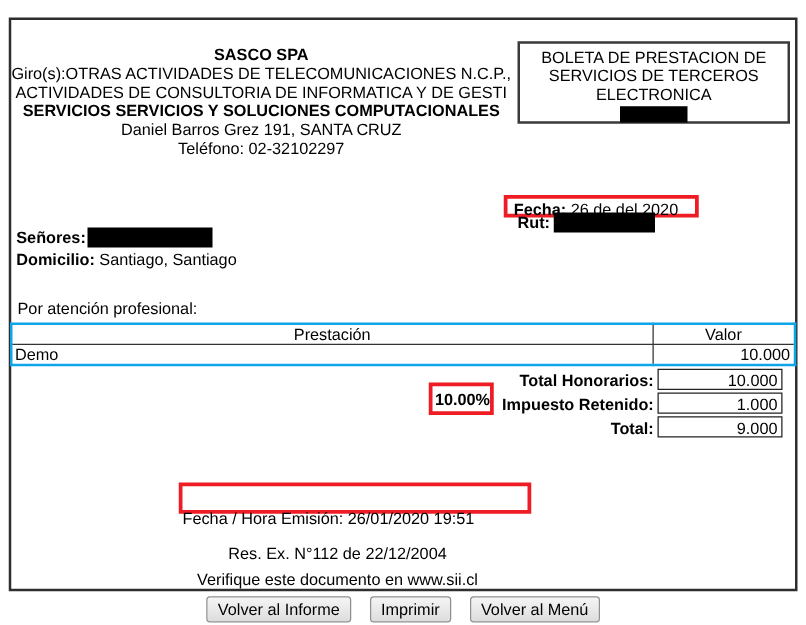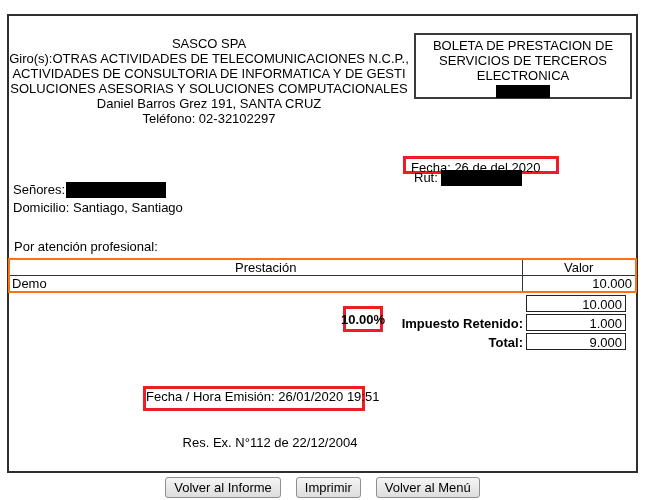--- a/index.html
+++ b/index.html
@@ -7,21 +7,21 @@
   .page {
     position: relative; width: 645px; height: 500px; background: #ffffff;
     font-family: "Liberation Sans", sans-serif; font-size: 13px; color: #000;
     overflow: hidden;
   }
   .doc-border {
     position: absolute; left: 7px; top: 14px; width: 631px; height: 459px;
     border: 2px solid #2e2e2e; background: #ffffff;
   }
   .abs { position: absolute; }
-  b, .b { font-weight: normal; text-align: center; }
+  b, .b { font-weight: bold; text-align: center; }
 
   .header-block {
     left: 8px; top: 36px; width: 402px; text-align: center; line-height: 15px;
   }
   .boleta-box {
     left: 414px; top: 33px; width: 218px; height: 66px;
     border: 2px solid #3a3a3a; text-align: center; line-height: 15px; padding-top: 3px;
   }
   .redact { display: inline-block; background: #000; vertical-align: middle; }
   .boleta-redact { width: 54px; height: 13px; margin: 2px auto 0 auto; display: block; }
@@ -37,43 +37,43 @@
   .rut-row { left: 414px; top: 169px; height: 17px; }
   .rut-redact { width: 81px; height: 16px; margin-left: 3px; }
   .domicilio-row { left: 13px; top: 200px; height: 17px; display: block; }
   .atencion { left: 14px; top: 239px; }
 
   table.prest {
     position: absolute; left: 8px; top: 258px; width: 629px;
     border-collapse: collapse; font-size: 13px;
   }
   table.prest th, table.prest td { border: 1px solid #333; height: 16px; padding: 0 3px; }
-  table.prest { border: 2px solid #f97316; }
+  table.prest { border: 2px solid #0ea5e9; }
   table.prest th { font-weight: normal; text-align: center; }
   table.prest td.desc { text-align: left; padding-left: 2px; }
   table.prest .valcol { width: 114px; }
   table.prest td.valcol { text-align: right; }
 
   .total-row {
     position: absolute; left: 0; width: 523px; height: 17px;
     display: flex; justify-content: flex-end; align-items: center;
     font-weight: bold; white-space: nowrap;
   }
   .val-box {
     position: absolute; left: 526px; width: 100px; height: 17px;
     border: 1px solid #222; text-align: right; padding: 1px 3px 0 0;
   }
   .rate-box {
-    left: 343px; top: 306px; width: 40px; height: 26px;
-    display: flex; align-items: center; justify-content: center;
+    left: 343px; top: 306px; width: 52px; height: 26px;
+    display: flex; align-items: center; justify-content: flex-end;
     font-weight: bold; white-space: nowrap;
   }
   .emision-box {
-    left: 143px; top: 386px; width: 222px; height: 25px;
-    text-align: left; padding-top: 0; white-space: nowrap;
+    left: 143px; top: 386px; width: 282px; height: 25px;
+    text-align: left; padding-top: 18px; white-space: nowrap;
   }
   .res-ex { left: 0; top: 435px; width: 540px; text-align: center; }
   .verify { left: 0; top: 456px; width: 540px; text-align: center; }
 
   .buttons {
     left: 0; top: 477px; width: 645px;
     display: flex; justify-content: center; gap: 15px;
   }
   .btn {
     font-family: "Liberation Sans", sans-serif; font-size: 13px; color: #000;
@@ -84,21 +84,21 @@
 </style>
 </head>
 <body>
 
 <div class="page">
   <div class="doc-border"></div>
 
   <div class="abs header-block">
     <div class="b">SASCO SPA</div>
     <div>Giro(s):OTRAS ACTIVIDADES DE TELECOMUNICACIONES N.C.P., ACTIVIDADES DE CONSULTORIA DE INFORMATICA Y DE GESTI</div>
-    <div class="b">SOLUCIONES ASESORIAS Y SOLUCIONES COMPUTACIONALES</div>
+    <div class="b">SERVICIOS SERVICIOS Y SOLUCIONES COMPUTACIONALES</div>
     <div>Daniel Barros Grez 191, SANTA CRUZ</div>
     <div>Teléfono: 02-32102297</div>
   </div>
 
   <div class="abs boleta-box">
     <div>BOLETA DE PRESTACION DE SERVICIOS DE TERCEROS ELECTRONICA</div>
     <span class="redact boleta-redact"></span>
   </div>
 
   <div class="abs red-box fecha-box">
@@ -128,35 +128,37 @@
       <th>Prestación</th>
       <th class="valcol">Valor</th>
     </tr>
     <tr>
       <td class="desc">Demo</td>
       <td class="valcol">10.000</td>
     </tr>
   </tbody>
     </table>
 
+  <div class="total-row" style="top:296px;">Total Honorarios:</div>
   <div class="abs val-box" style="top:295px;">10.000</div>
 
   <div class="abs red-box rate-box">
     <span>10.00%</span>
   </div>
   <div class="total-row" style="top:315px;">Impuesto Retenido:</div>
   <div class="abs val-box" style="top:314px;">1.000</div>
 
   <div class="total-row" style="top:334px;">Total:</div>
   <div class="abs val-box" style="top:333px;">9.000</div>
 
   <div class="abs red-box emision-box">
     <span>Fecha / Hora Emisión: 26/01/2020 19:51</span>
   </div>
 
   <div class="abs res-ex">Res. Ex. N°112 de 22/12/2004</div>
+  <div class="abs verify">Verifique este documento en www.sii.cl</div>
 
   <div class="abs buttons">
     <button class="btn">Volver al Informe</button>
     <button class="btn">Imprimir</button>
     <button class="btn">Volver al Menú</button>
   </div>
 </div>
 
 </body></html>

